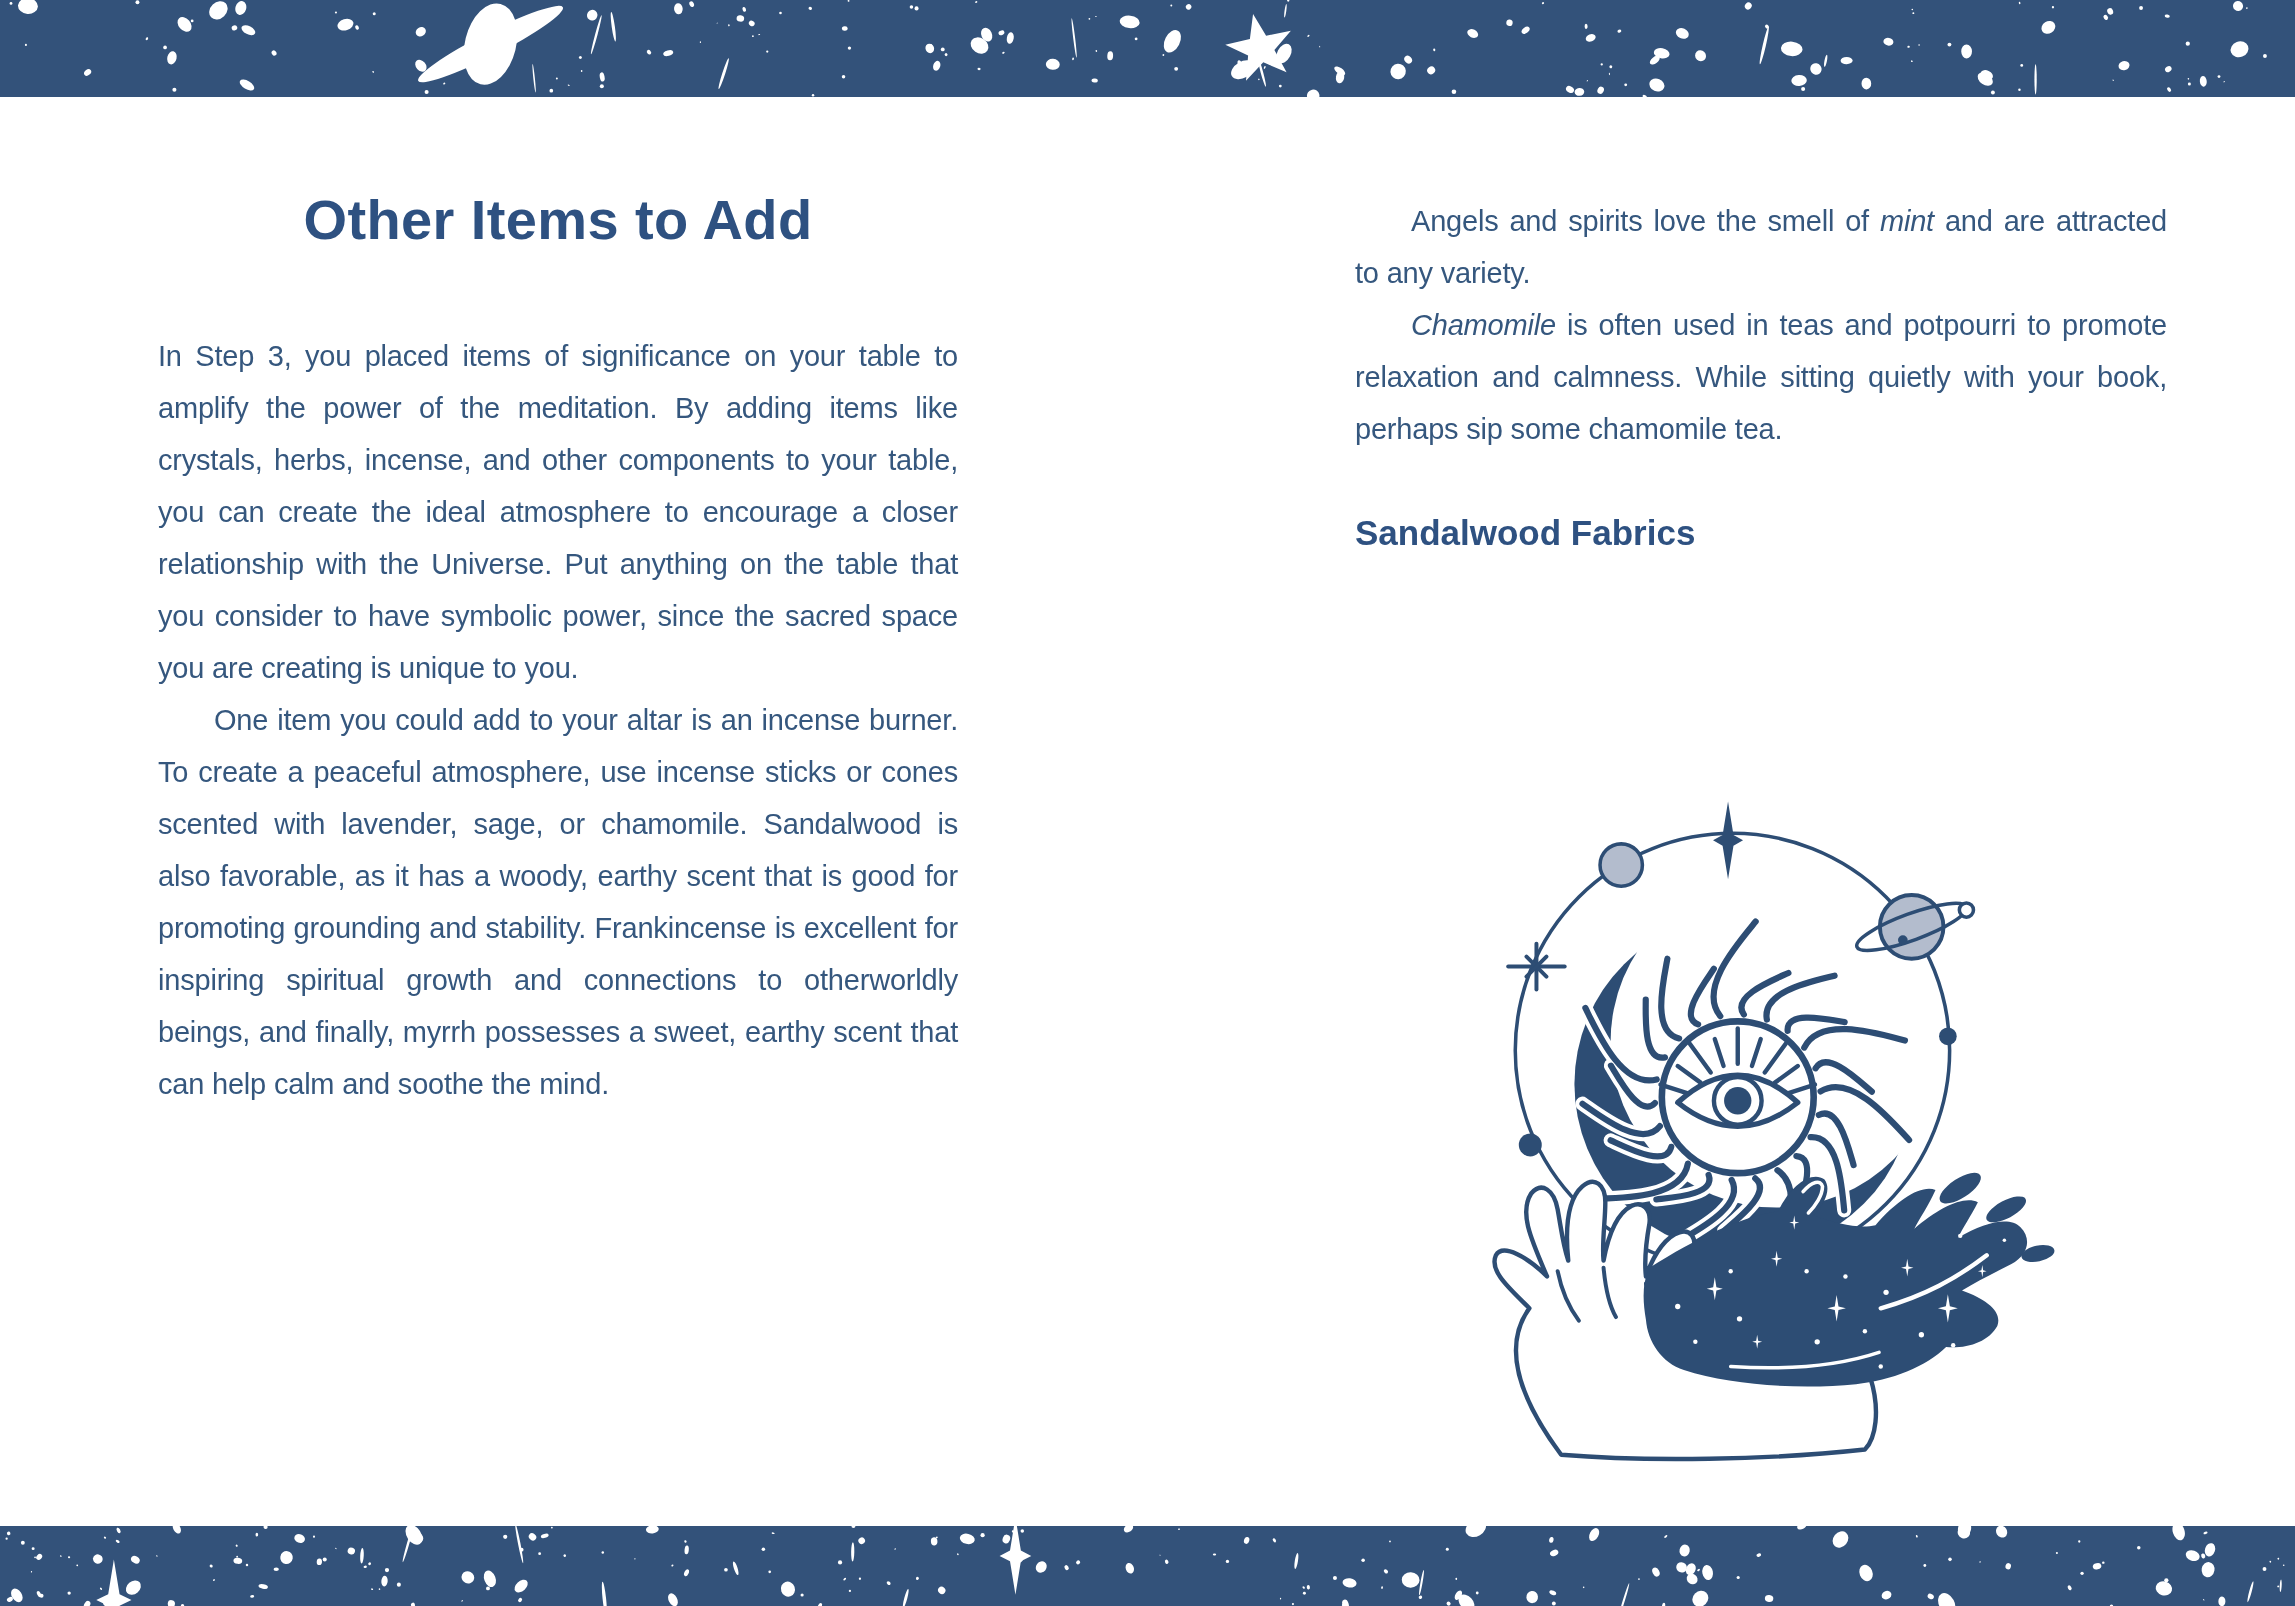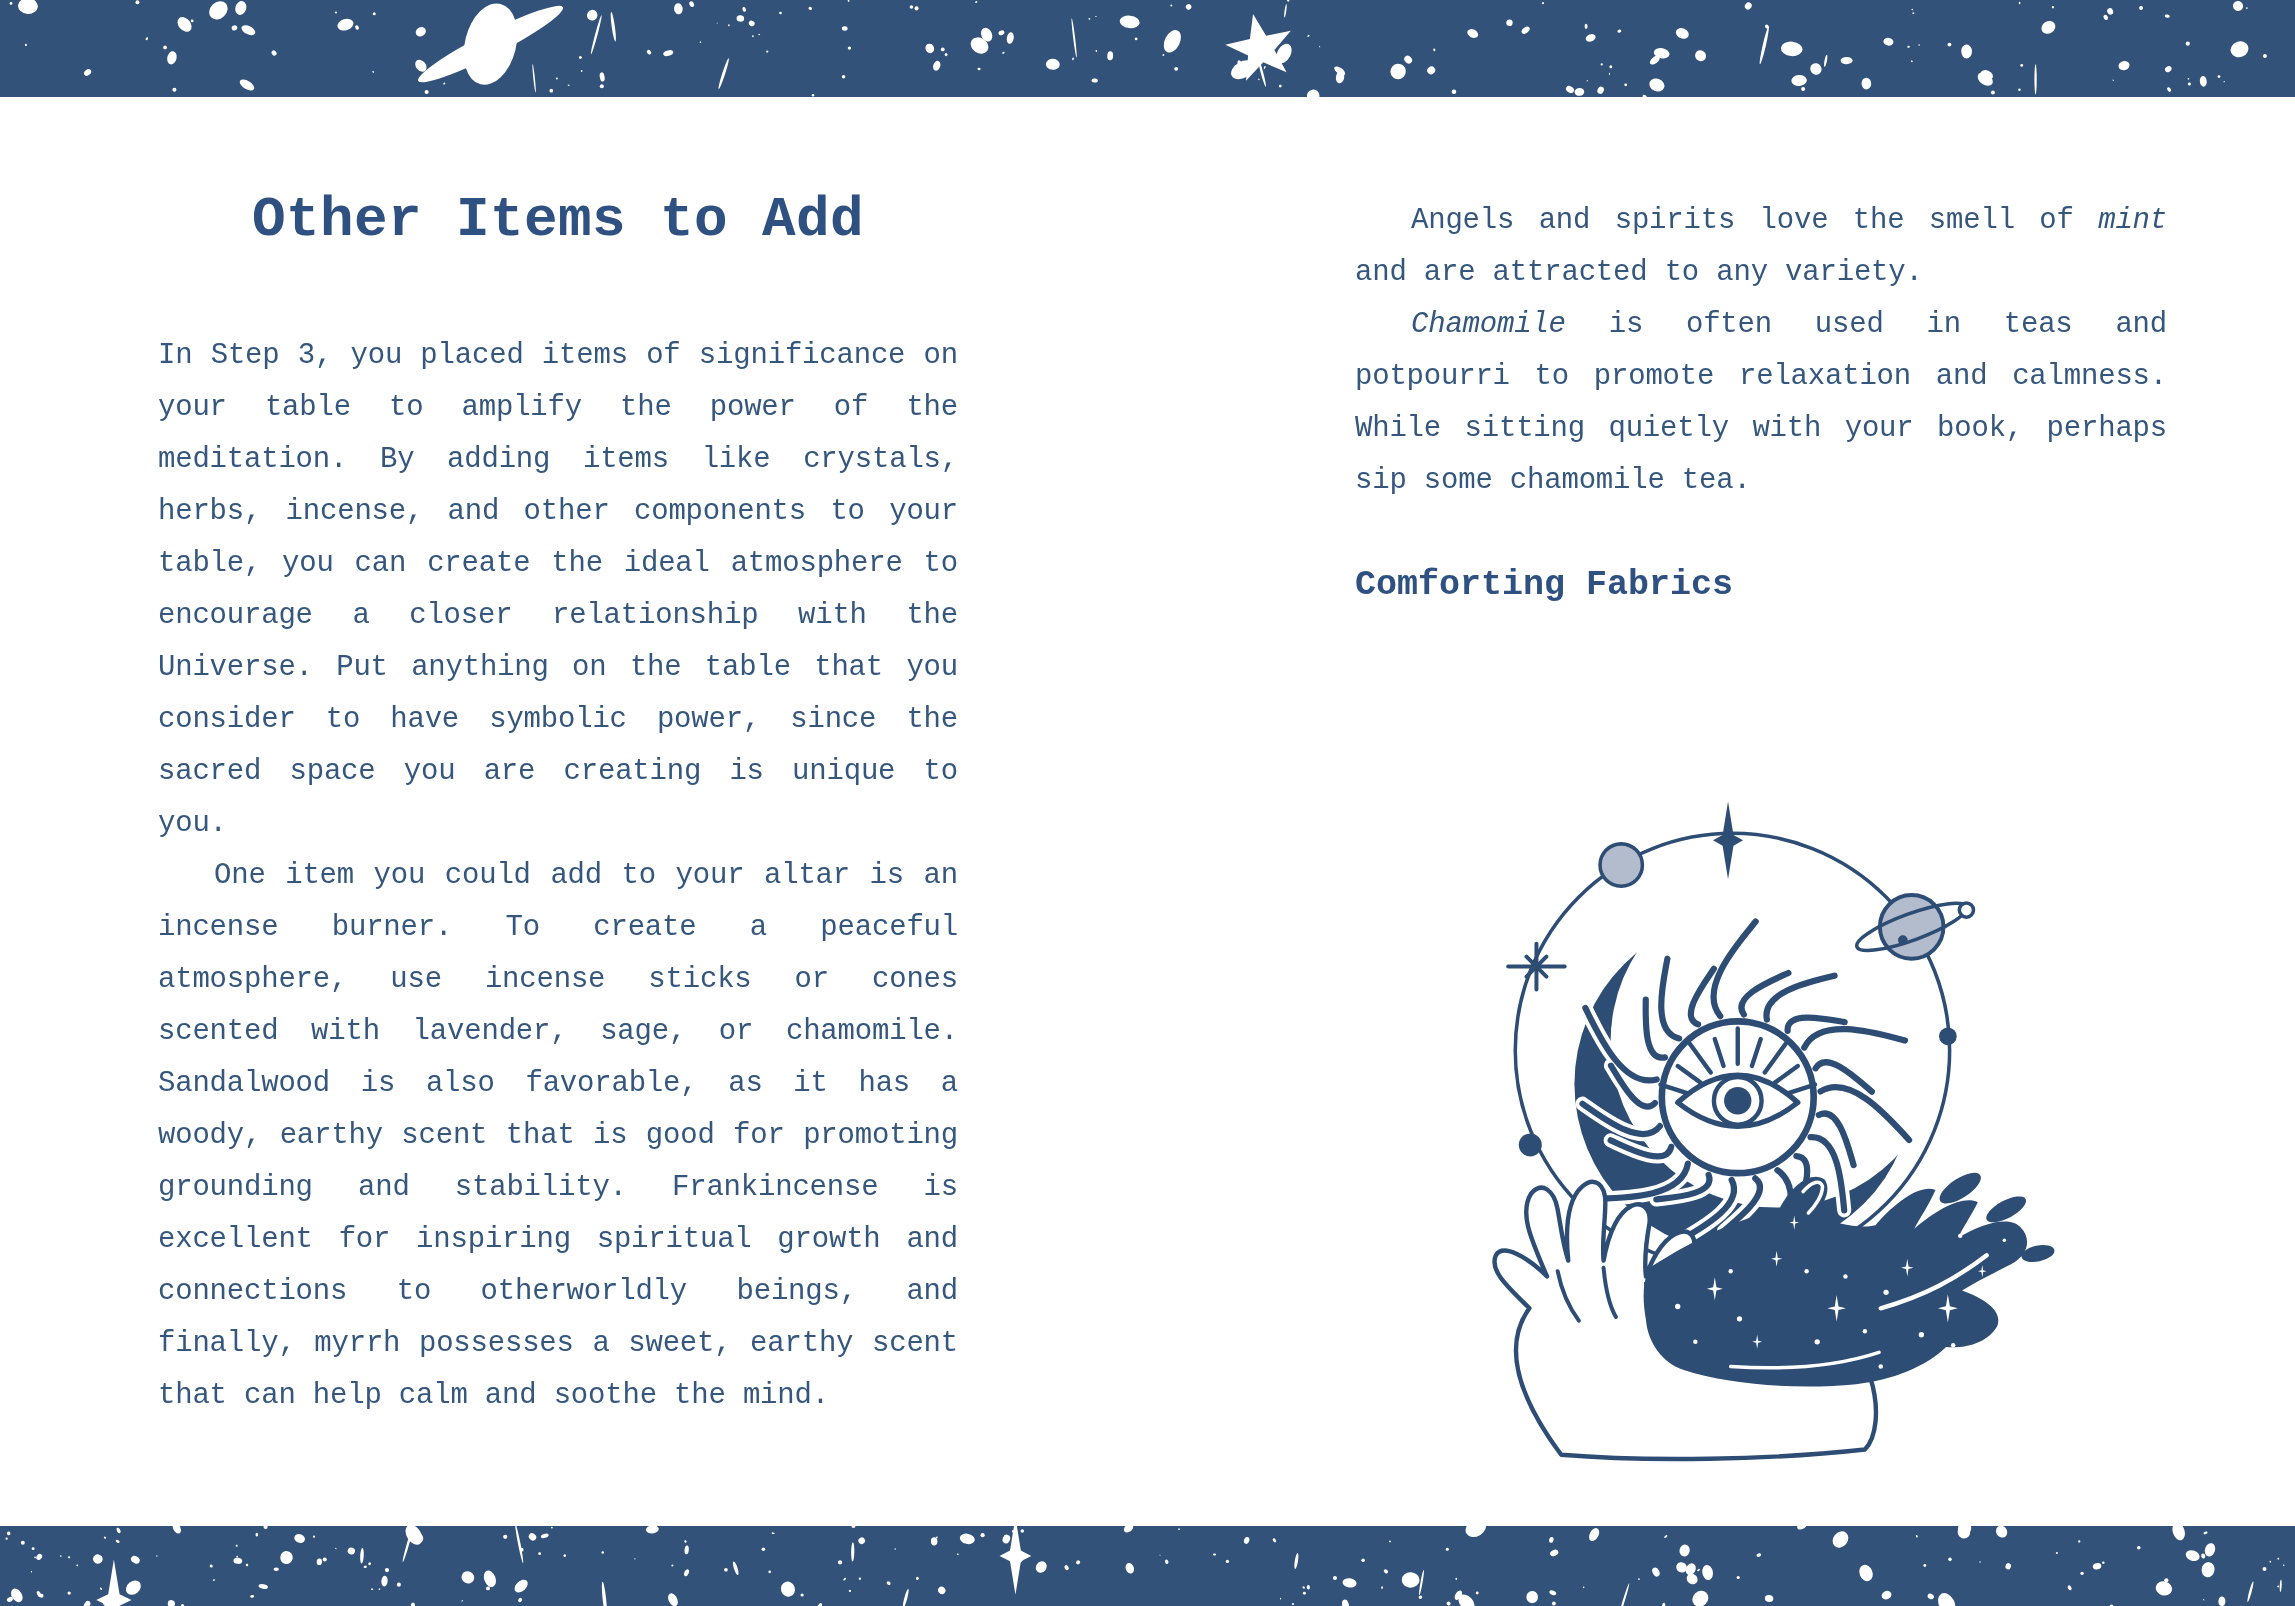--- a/index.html
+++ b/index.html
@@ -1,20 +1,20 @@
 <!DOCTYPE html>
 <html style="font-size:14px"><head>
 <meta charset="utf-8">
 <style>
   html,body{margin:0;padding:0;background:#ffffff;}
   .page{
     position:relative;
     width:2295px;height:1607px;
     background:#ffffff;
-    font-family:Liberation Mono, monospace;
+    font-family:Liberation Sans, sans-serif;
     overflow:hidden;
   }
   svg.band{position:absolute;left:0;display:block;background:#33527a;}
   #band-top{top:0;}
   #band-bottom{top:1526px;}
 
   .col{position:absolute;}
   .col-left{left:158px;top:181px;width:800px;}
   .col-right{left:1355px;top:195px;width:812px;}
 
@@ -230,21 +230,21 @@
 
   <div class="col col-left">
     <h1 class="page-title"><span>Other Items to Add</span><br></h1>
     <p class="body">In Step 3, you placed items of significance on your table to amplify the power of the meditation. By adding items like crystals, herbs, incense, and other components to your table, you can create the ideal atmosphere to encourage a closer relationship with the Universe. Put anything on the table that you consider to have symbolic power, since the sacred space you are creating is unique to you.</p>
     <p class="body indent">One item you could add to your altar is an incense burner. To create a peaceful atmosphere, use incense sticks or cones scented with lavender, sage, or chamomile. Sandalwood is also favorable, as it has a woody, earthy scent that is good for promoting grounding and stability. Frankincense is excellent for inspiring spiritual growth and connections to otherworldly beings, and finally, myrrh possesses a sweet, earthy scent that can help calm and soothe the mind.</p>
   </div>
 
   <div class="col col-right">
     <p class="body indent"><span>Angels and spirits love the smell of </span><em>mint</em><span> and are attracted to any variety.</span></p>
     <p class="body indent"><em>Chamomile</em><span> is often used in teas and potpourri to promote relaxation and calmness. While sitting quietly with your book, perhaps sip some chamomile tea.</span></p>
-    <h2 class="subhead">Comforting Fabrics</h2>
+    <h2 class="subhead">Sandalwood Fabrics</h2>
   </div>
 
   <svg id="illustration" width="618" height="689" viewBox="0 0 700 780">
     <defs>
       <mask id="crescentMask">
         <rect x="0" y="0" width="700" height="780" fill="#ffffff"></rect>
         <circle cx="362" cy="295" r="188" fill="#000000"></circle>
       </mask>
     </defs>
 

